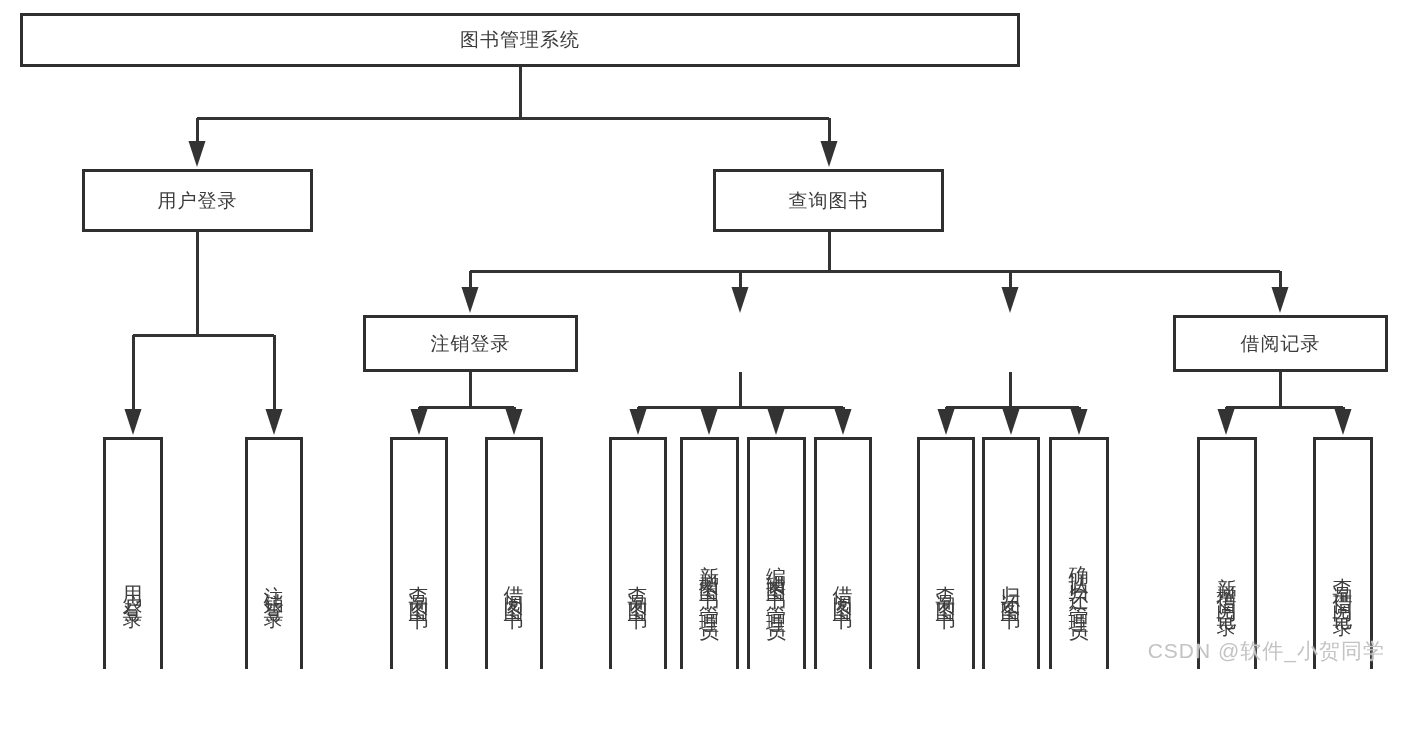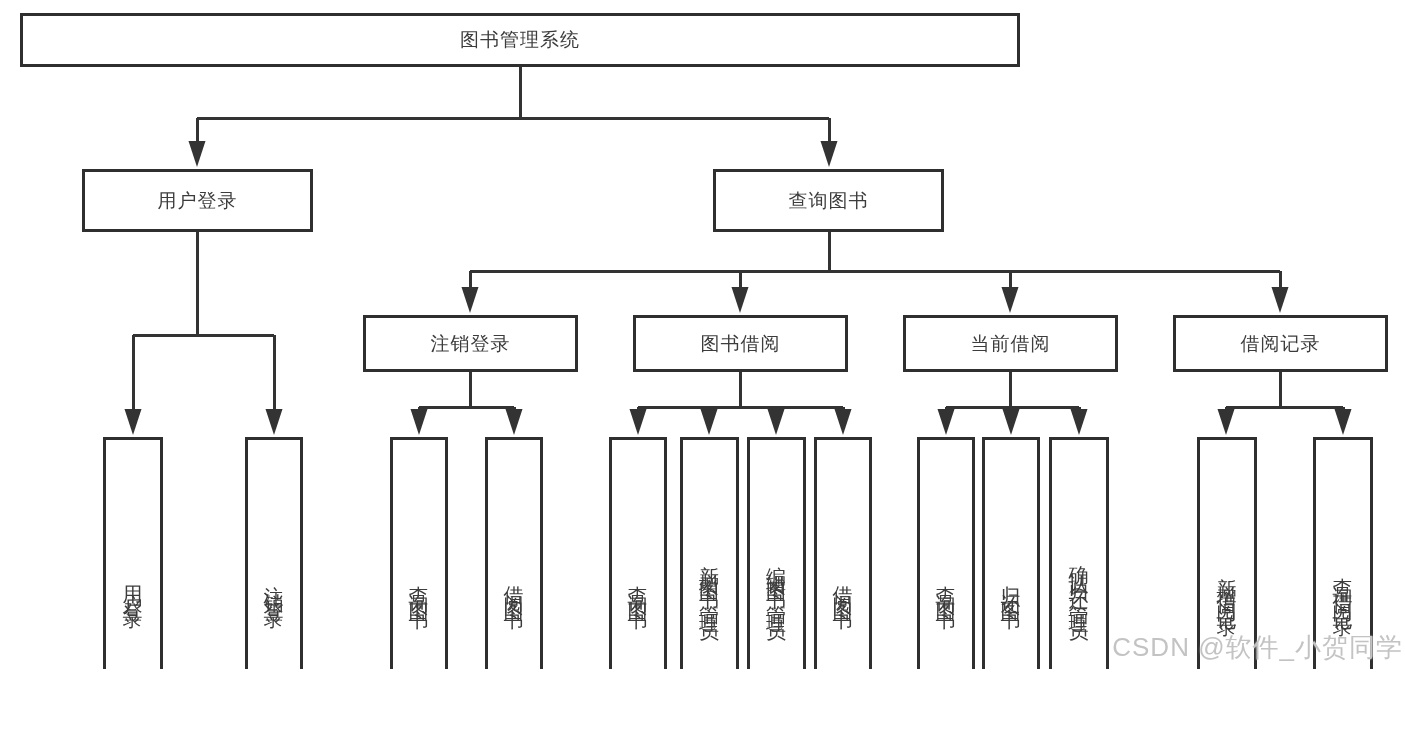--- a/index.html
+++ b/index.html
@@ -25,22 +25,22 @@
     white-space:nowrap;
   }
   .node.v span{
     writing-mode:vertical-rl;
     font-size:20px;
     letter-spacing:8px;
     line-height:1;
   }
   .watermark{
     position:absolute;
-    right:2px;bottom:4px;
-    font-size:26px;
+    right:20px;bottom:4px;
+    font-size:21px;
     color:#c3c3c3;
     text-shadow:0 0 2px #ffffff;
     letter-spacing:1px;
     z-index:5;
     white-space:nowrap;
   }
 </style>
 </head>
 <body>
 
@@ -84,26 +84,20 @@
   <div class="node h" style="left:82px;top:169px;width:231px;height:63px">
     <span>用户登录</span>
   </div>
   <div class="node h" style="left:713px;top:169px;width:231px;height:63px">
     <span>查询图书</span>
   </div>
 
   <div class="node h" style="left:363px;top:315px;width:215px;height:57px">
     <span>注销登录</span>
   </div>
-  <div class="node h" style="left:633px;top:315px;width:215px;height:57px">
-    <span>图书借阅</span>
-  </div>
-  <div class="node h" style="left:903px;top:315px;width:215px;height:57px">
-    <span>当前借阅</span>
-  </div>
   <div class="node h" style="left:1173px;top:315px;width:215px;height:57px">
     <span>借阅记录</span>
   </div>
 
   <div class="node v" style="left:103px;top:437px;width:60px;height:298px">
     <span>用户登录</span>
   </div>
   <div class="node v" style="left:245px;top:437px;width:58px;height:298px">
     <span>注销登录</span>
   </div>

